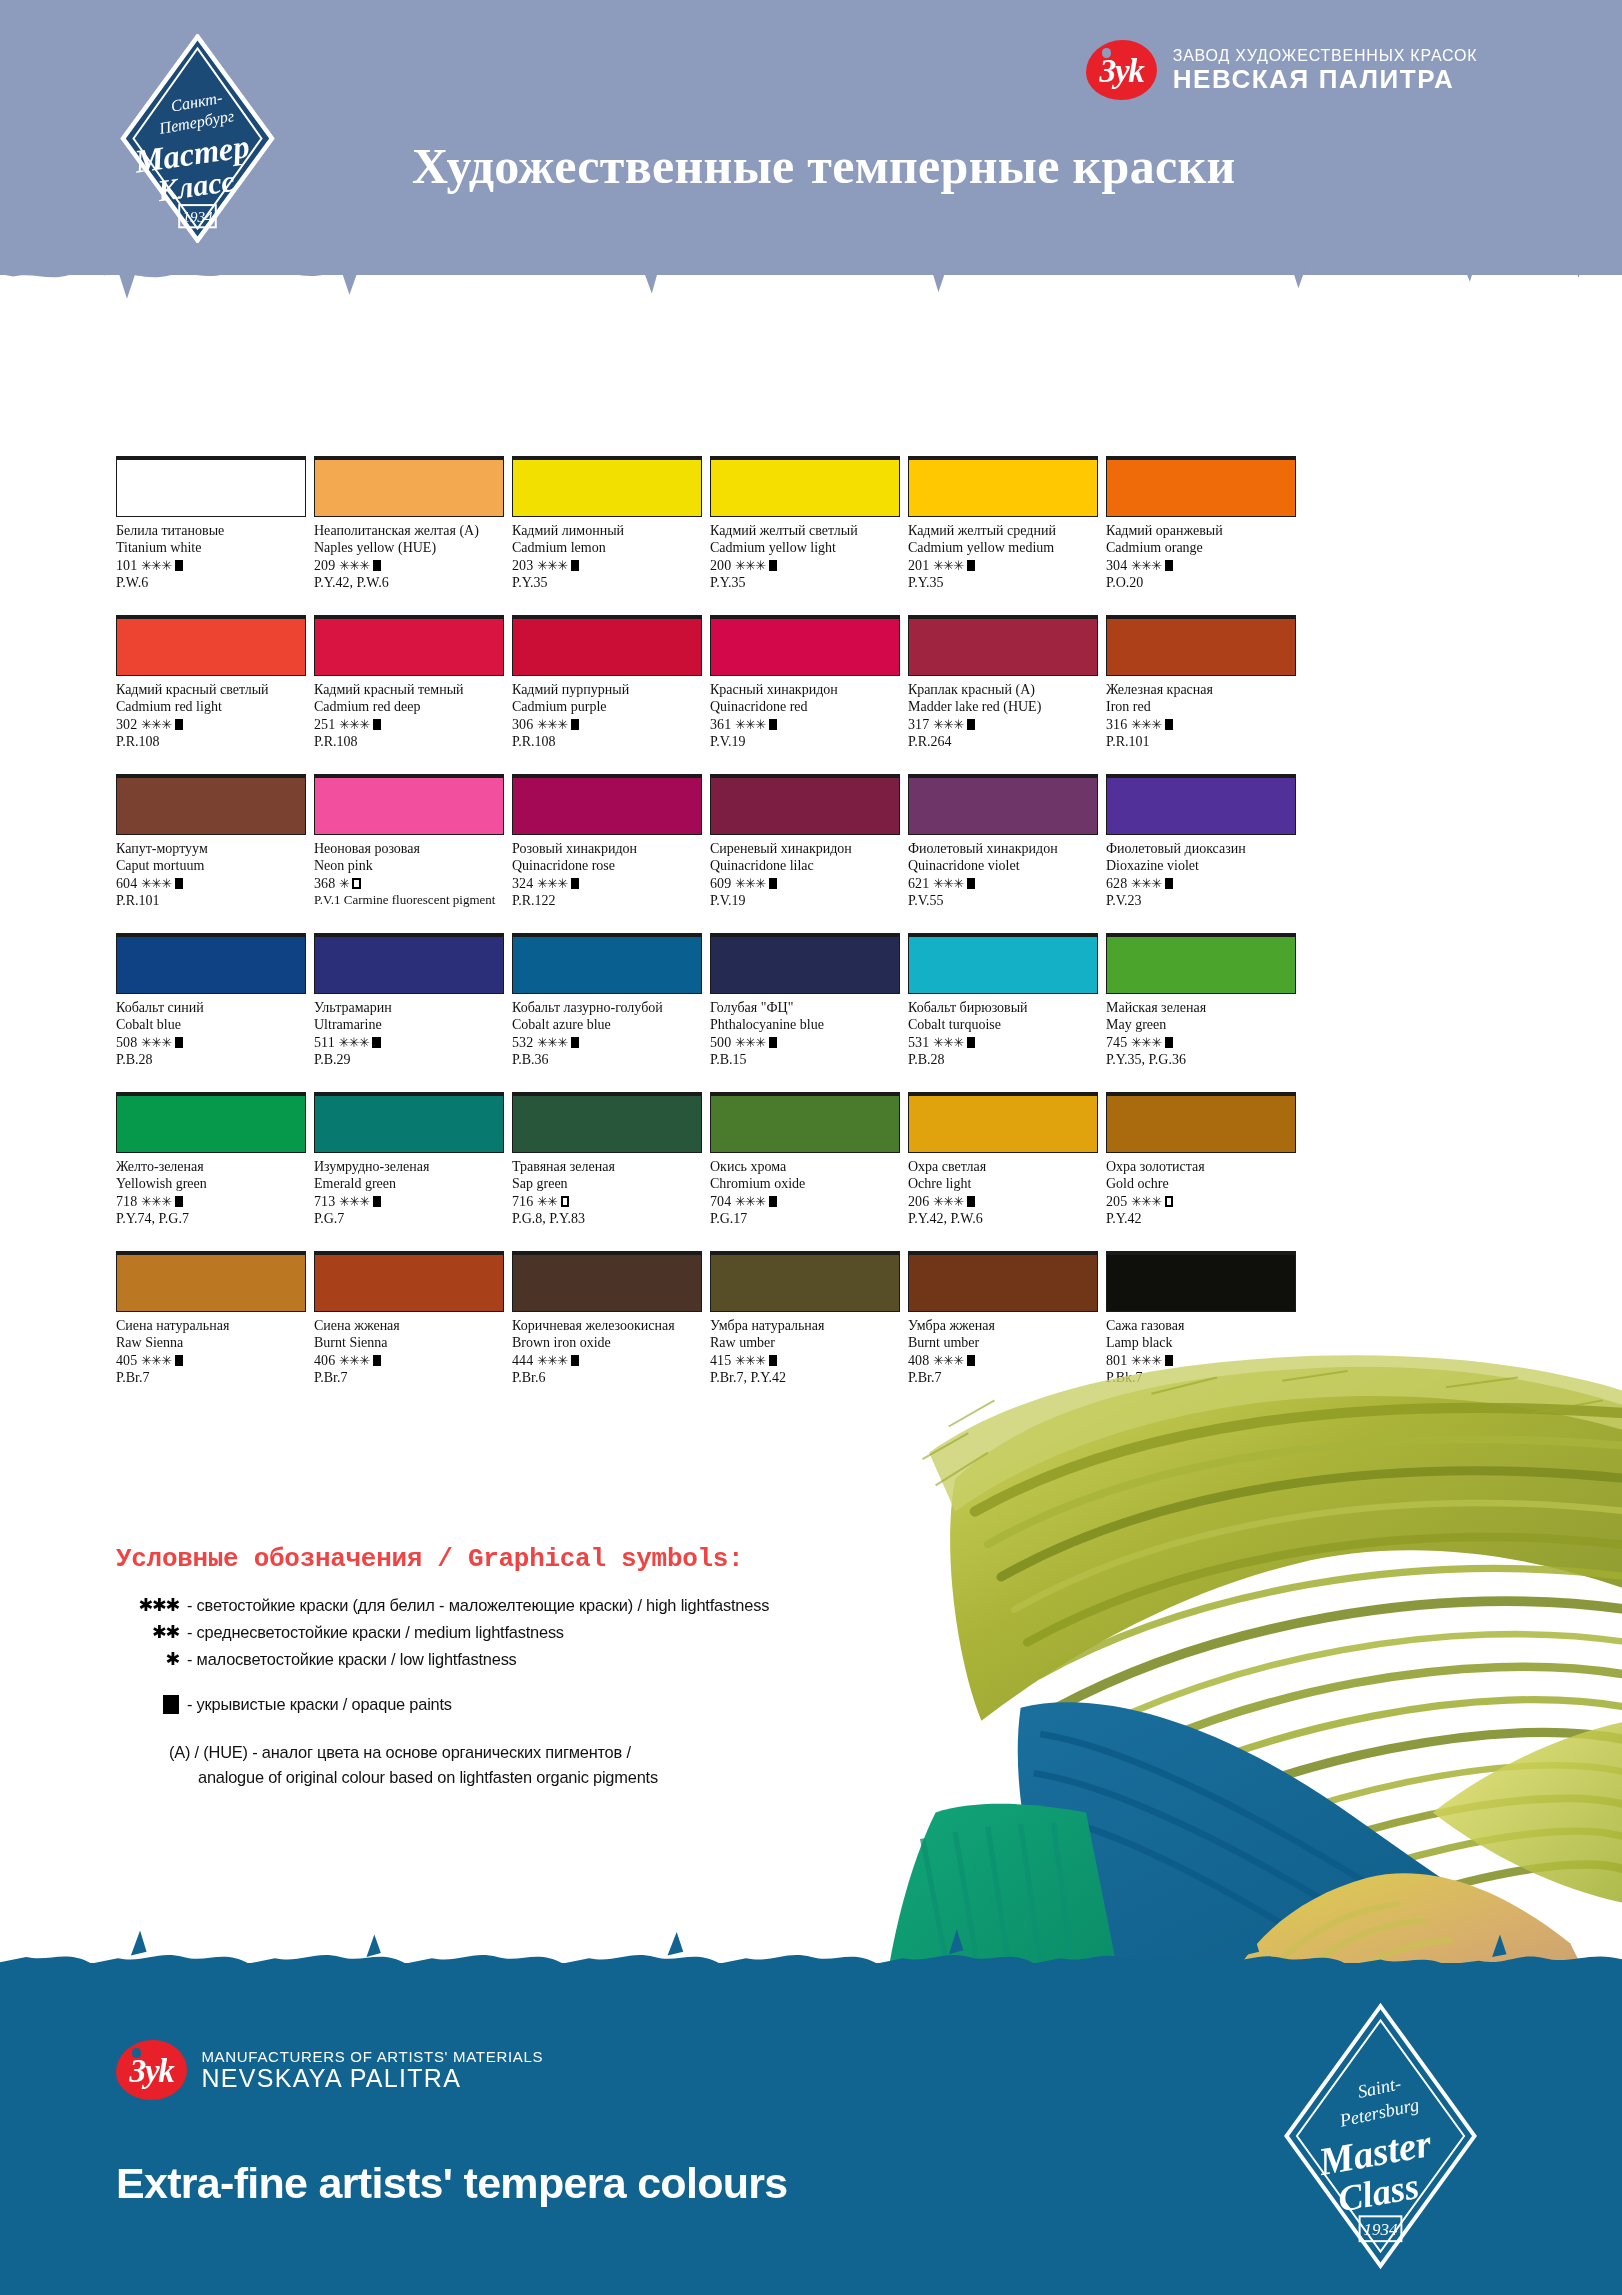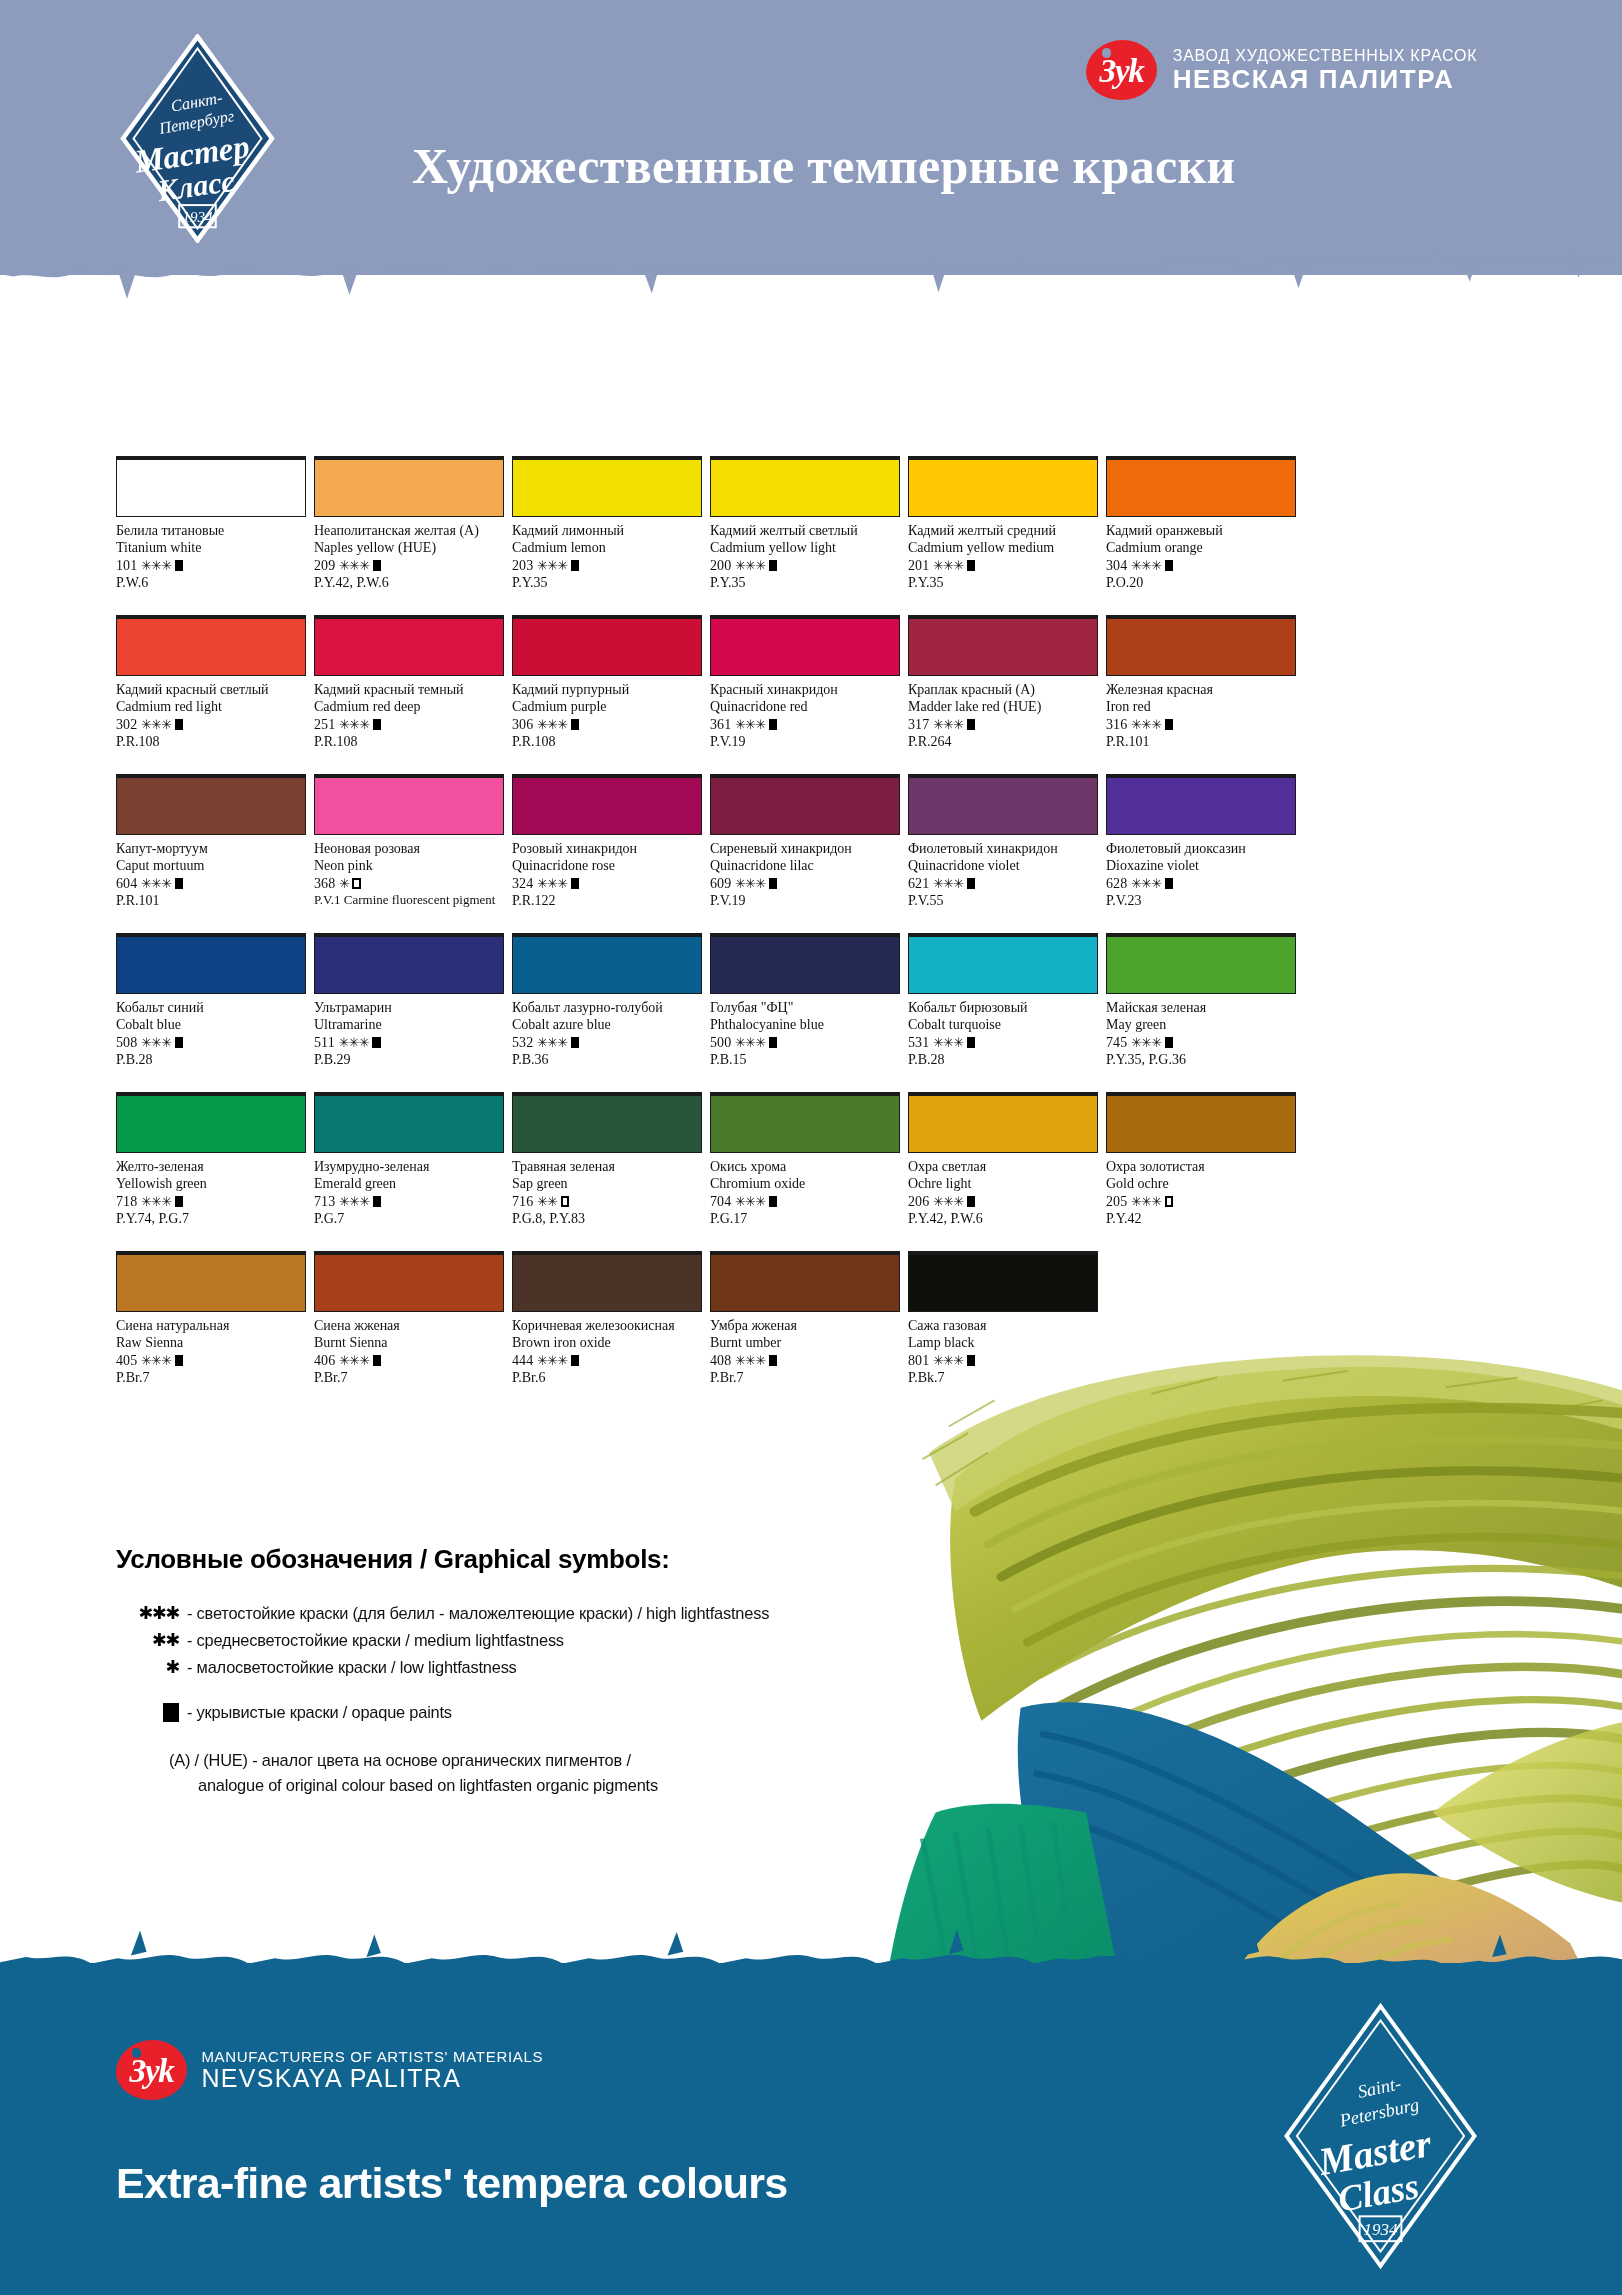--- a/index.html
+++ b/index.html
@@ -96,22 +96,22 @@
     position: absolute; left: 759px; top: 1315px;
     width: 870px; height: 694px;
     z-index: 1; pointer-events: none;
   }
 
   
   .legend {
     position: absolute; left: 116px; top: 1544px; z-index: 2;
   }
   .legend-title {
-    font-family: Liberation Sans, sans-serif; font-weight: 700;
-    font-size: 26px; color: #000000; letter-spacing: -0.3px; margin-bottom: 29px;
+    font-family: Liberation Mono, monospace; font-weight: 700;
+    font-size: 26px; color: #ef4444; letter-spacing: -0.3px; margin-bottom: 22px;
   }
   .legend-row {
     display: flex; align-items: baseline; gap: 0px; margin-bottom: 7.9px;
   }
   .legend-sym {
     width: 71px; text-align: right; padding-right: 7.9px;
     font-family: "DejaVu Sans", sans-serif; font-size: 17.7px; color: #000;
     letter-spacing: -1.3px; line-height: 1;
   }
   .legend-txt {
@@ -569,20 +569,29 @@
       <div class="cell">
         <div class="chip" style="background: rgb(76, 51, 40);"></div>
         <div class="cap">
           <div class="ru">Коричневая железоокисная</div>
           <div class="en">Brown iron oxide</div>
           <div class="code"><span>444 </span><span class="stars">✳✳✳</span><span class="opq-solid"></span></div>
           <div class="pig">P.Br.6</div>
         </div>
       </div>
       <div class="cell">
+        <div class="chip" style="background: rgb(87, 77, 38);"></div>
+        <div class="cap">
+          <div class="ru">Умбра натуральная</div>
+          <div class="en">Raw umber</div>
+          <div class="code"><span>415 </span><span class="stars">✳✳✳</span><span class="opq-solid"></span></div>
+          <div class="pig">P.Br.7, P.Y.42</div>
+        </div>
+      </div>
+      <div class="cell">
         <div class="chip" style="background: rgb(112, 54, 23);"></div>
         <div class="cap">
           <div class="ru">Умбра жженая</div>
           <div class="en">Burnt umber</div>
           <div class="code"><span>408 </span><span class="stars">✳✳✳</span><span class="opq-solid"></span></div>
           <div class="pig">P.Br.7</div>
         </div>
       </div>
       <div class="cell">
         <div class="chip" style="background: rgb(15, 15, 12);"></div>

